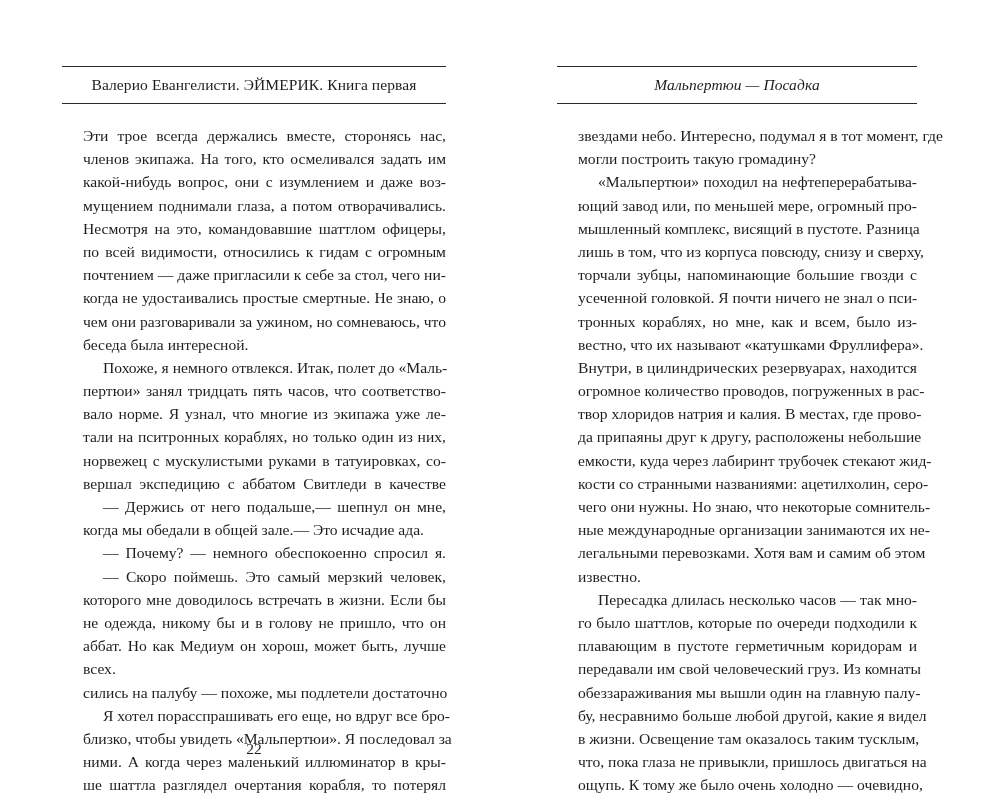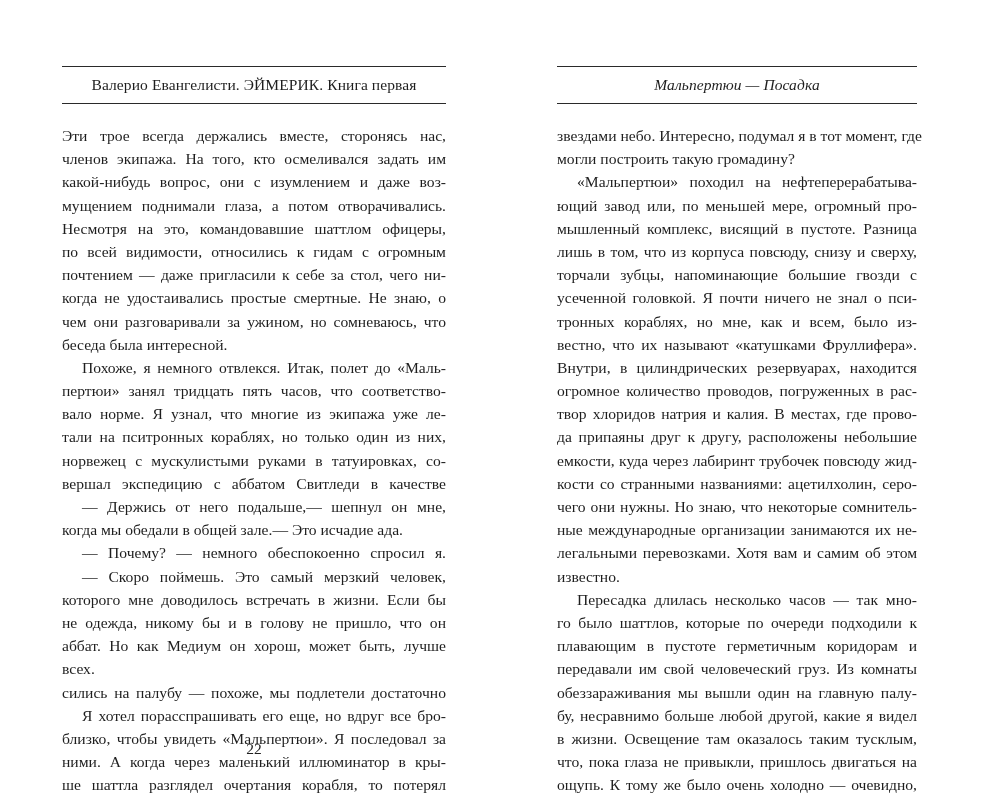--- a/index.html
+++ b/index.html
@@ -48,20 +48,21 @@
       right: 0;
       font-size: 15.6px;
       line-height: 23.2px;
     }
     .line {
       display: block;
       white-space: nowrap;
       text-align: justify;
       text-align-last: justify;
       height: 23.2px;
+      margin-left: 21px;
     }
     .line.last {
       text-align-last: left;
     }
     .line.indent {
       padding-left: 20px;
     }
 
     .folio {
       position: absolute;
@@ -121,21 +122,21 @@
       <span class="line">мышленный комплекс, висящий в пустоте. Разница</span>
       <span class="line">лишь в том, что из корпуса повсюду, снизу и сверху,</span>
       <span class="line">торчали зубцы, напоминающие большие гвозди с</span>
       <span class="line">усеченной головкой. Я почти ничего не знал о пси-</span>
       <span class="line">тронных кораблях, но мне, как и всем, было из-</span>
       <span class="line">вестно, что их называют «катушками Фруллифера».</span>
       <span class="line">Внутри, в цилиндрических резервуарах, находится</span>
       <span class="line">огромное количество проводов, погруженных в рас-</span>
       <span class="line">твор хлоридов натрия и калия. В местах, где прово-</span>
       <span class="line">да припаяны друг к другу, расположены небольшие</span>
-      <span class="line">емкости, куда через лабиринт трубочек повсюду жид-</span>
+      <span class="line">емкости, куда через лабиринт трубочек стекают жид-</span>
       <span class="line">кости со странными названиями: ацетилхолин, серо-</span>
       <span class="line">чего они нужны. Но знаю, что некоторые сомнитель-</span>
       <span class="line">ные международные организации занимаются их не-</span>
       <span class="line">легальными перевозками. Хотя вам и самим об этом</span>
       <span class="line last">известно.</span>
       <span class="line indent">Пересадка длилась несколько часов — так мно-</span>
       <span class="line">го было шаттлов, которые по очереди подходили к</span>
       <span class="line">плавающим в пустоте герметичным коридорам и</span>
       <span class="line">передавали им свой человеческий груз. Из комнаты</span>
       <span class="line">обеззараживания мы вышли один на главную палу-</span>

